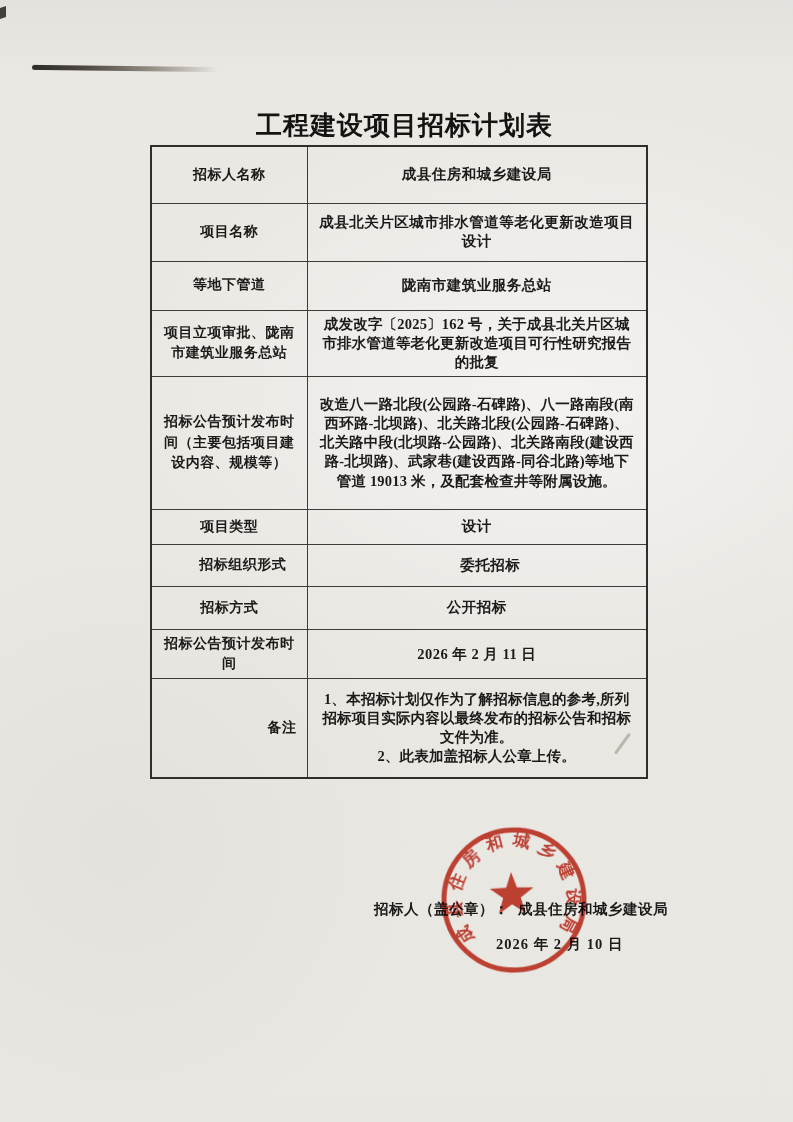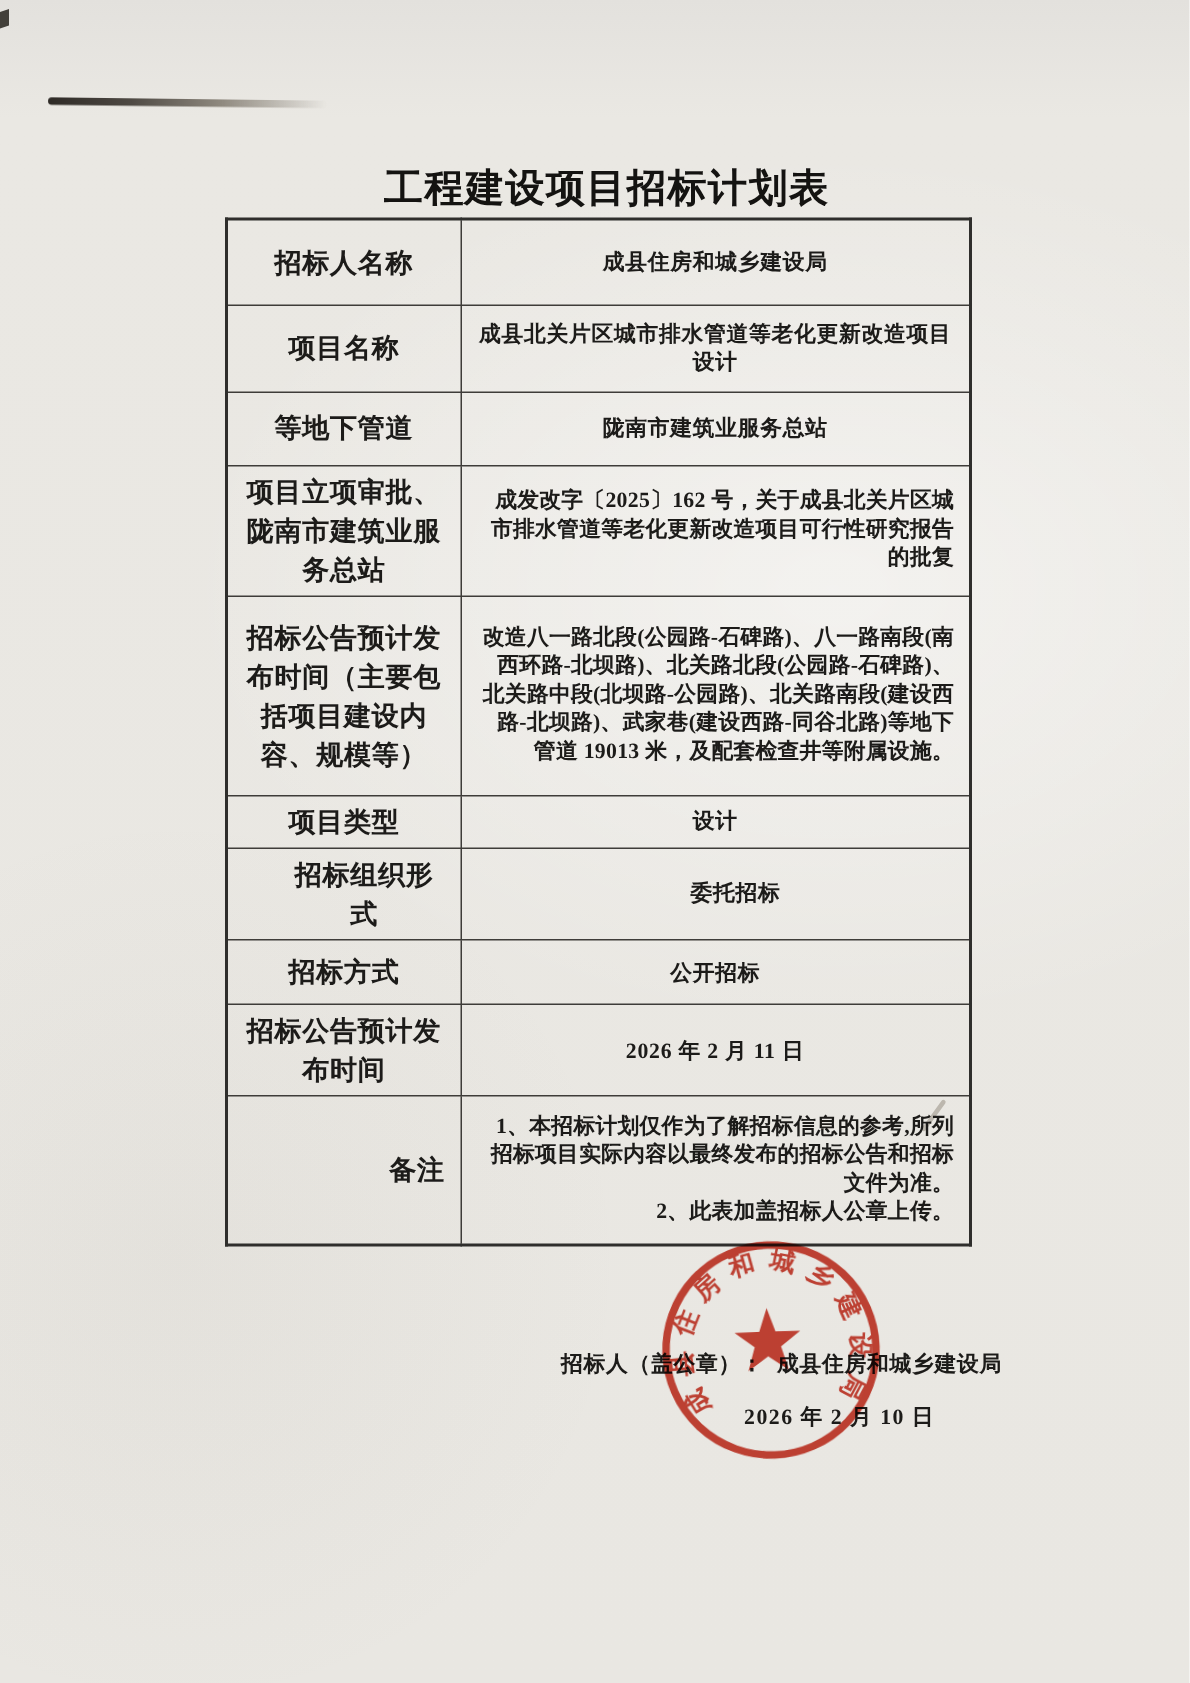--- a/index.html
+++ b/index.html
@@ -49,25 +49,25 @@
   }
   table.plan col.c-label { width: 156px; }
   table.plan col.c-value { width: 340px; }
   table.plan td {
     border: 1px solid #3e3c39;
     vertical-align: middle;
     padding: 4px 10px;
     font-weight: 700;
   }
   td.lbl {
-    text-align: center; font-size: 18px; line-height: 1.45;
+    text-align: center; font-size: 14px; line-height: 1.45;
     padding: 4px 6px; letter-spacing: 0.5px;
   }
   td.val { text-align: center; font-size: 14.5px; letter-spacing: 0.5px; }
-  td.val.para { text-align: right; line-height: 1.32; letter-spacing: 0.2px; }
+  td.val.para { text-align: center; line-height: 1.32; letter-spacing: 0.2px; }
   td.val.remark { white-space: pre-line; }
   tr.r1  td { height: 57px; }
   tr.r2  td { height: 58px; }
   tr.r3  td { height: 49px; }
   tr.r4  td { height: 58px; }
   tr.r5  td { height: 133px; }
   tr.r6  td { height: 35px; }
   tr.r7  td { height: 45px; }
   tr.r8  td { height: 42px; padding-left: 37px; }
   tr.r9  td { height: 43px; }

